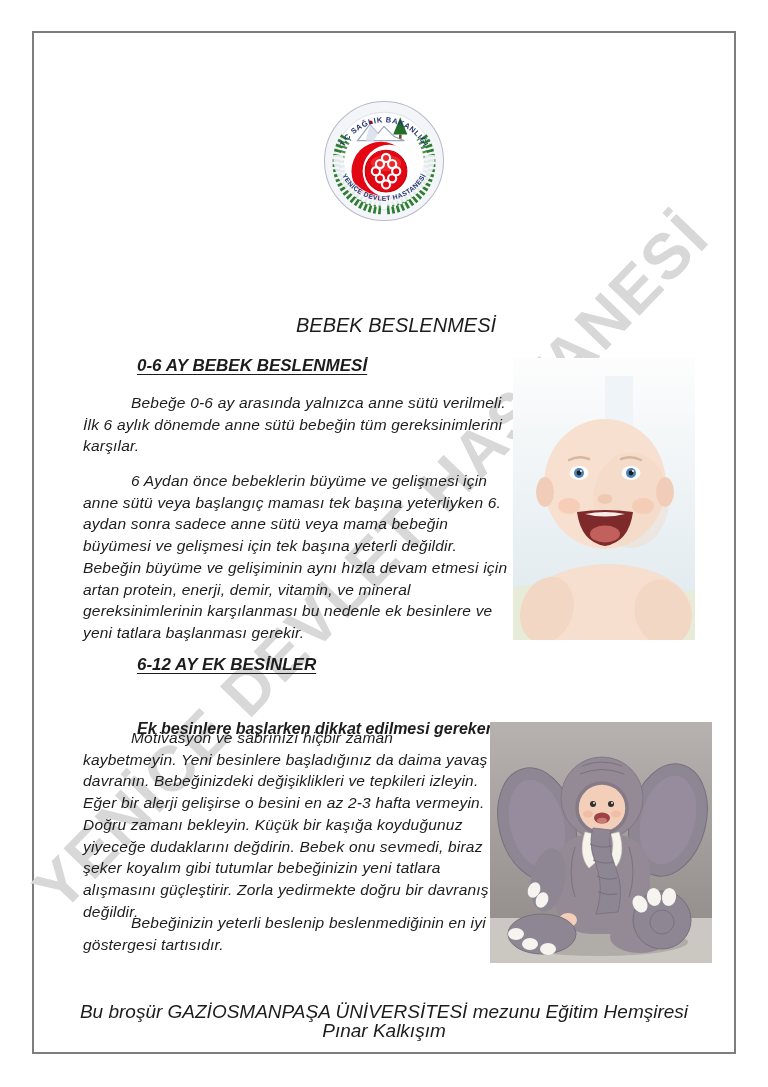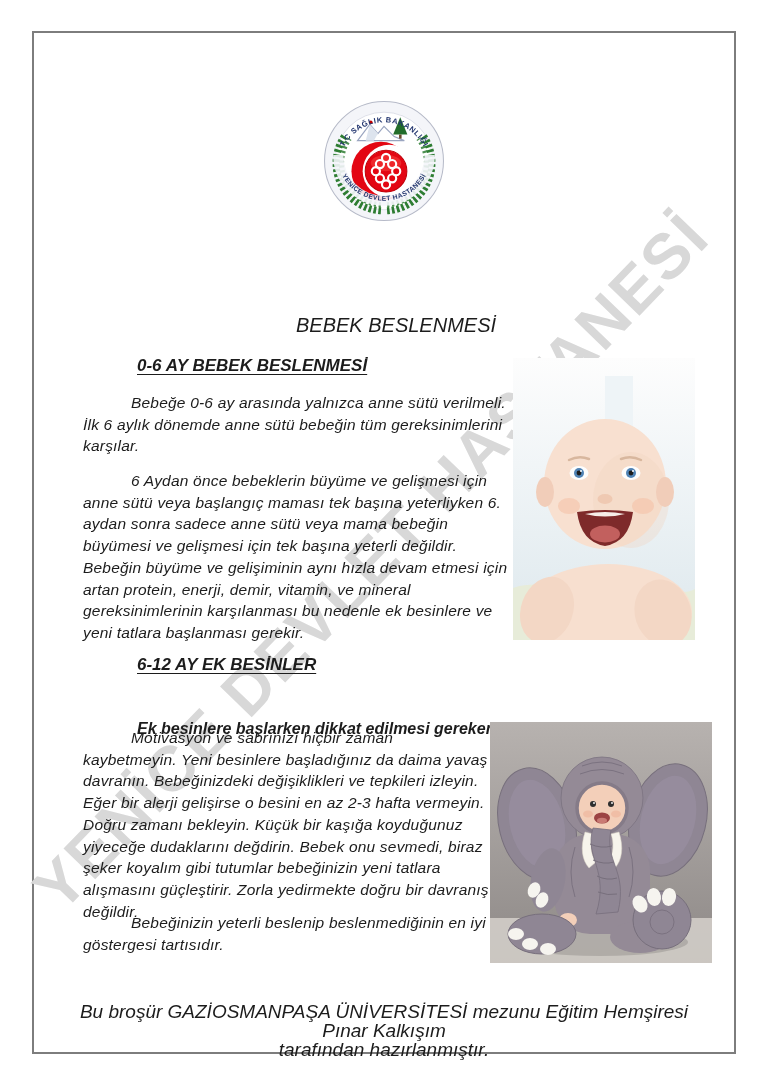--- a/index.html
+++ b/index.html
@@ -218,16 +218,15 @@
         <circle cx="172" cy="200" r="12" fill="none" stroke="#7b7280"></circle>
         <ellipse cx="150" cy="182" rx="7" ry="9" fill="#f6f4ef" transform="rotate(-30 150 182)"></ellipse>
         <ellipse cx="164" cy="175" rx="7" ry="9" fill="#f6f4ef" transform="rotate(-10 164 175)"></ellipse>
         <ellipse cx="179" cy="175" rx="7" ry="9" fill="#f6f4ef" transform="rotate(10 179 175)"></ellipse>
       </g>
     </svg>
   </div>
 
   <div class="footer">
     <div>Bu broşür GAZİOSMANPAŞA ÜNİVERSİTESİ mezunu Eğitim Hemşiresi Pınar Kalkışım</div>
-    <div>tarafından hazırlanmıştır.</div>
   </div>
 
 </div>
 
 </body></html>

